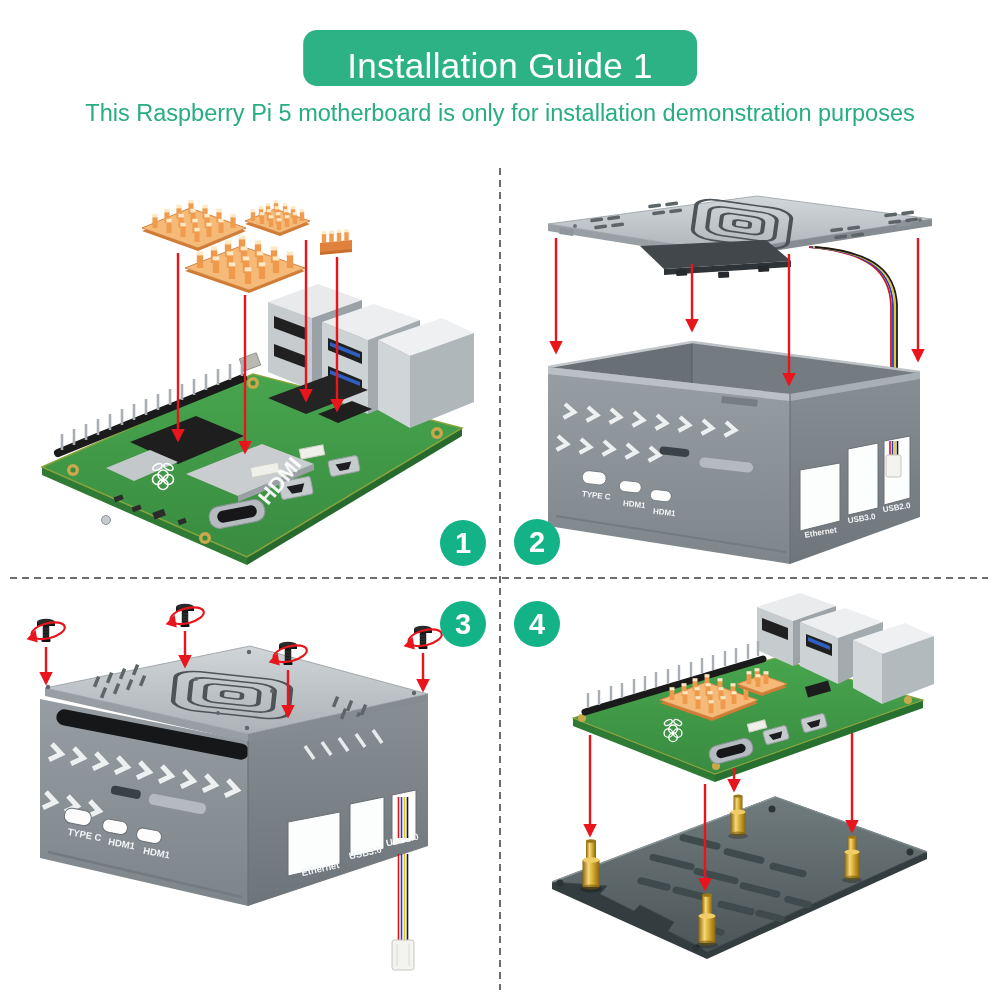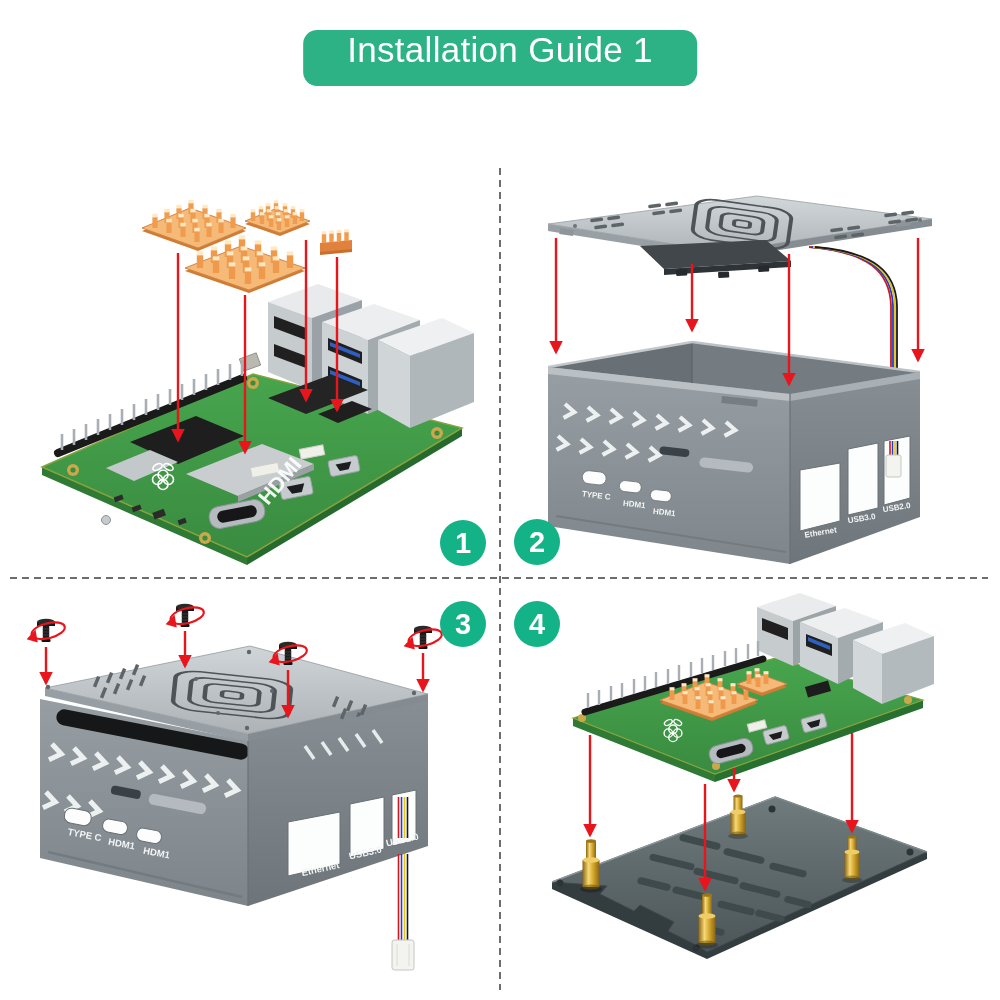--- a/index.html
+++ b/index.html
@@ -1,18 +1,18 @@
 <!DOCTYPE html>
 <html><head>
 <meta charset="utf-8">
 <style>
   html,body{margin:0;padding:0;background:#fff;font-family:"Liberation Sans",sans-serif;}
   .canvas{position:relative;width:1000px;height:1000px;background:#fff;overflow:hidden;}
   .banner{position:absolute;top:30px;left:50%;transform:translateX(-50%);height:56px;
-          background:#2db286;color:#fff;display:flex;align-items:flex-start;justify-content:center;
+          background:#2db286;color:#fff;display:flex;align-items:flex-end;justify-content:center;
           padding:0 44px;border-radius:14px;font-size:35px;letter-spacing:.3px;white-space:nowrap;}
   .subtitle{position:absolute;top:97px;left:0;width:100%;text-align:center;color:#27ad82;
             font-size:23.5px;line-height:32px;}
   .divider-v{position:absolute;left:499px;top:168px;width:2px;height:822px;
              background:repeating-linear-gradient(to bottom,#6d6d6d 0 7px,transparent 7px 12px);}
   .divider-h{position:absolute;left:10px;top:577px;height:2px;width:978px;
              background:repeating-linear-gradient(to right,#6d6d6d 0 7px,transparent 7px 12px);}
   .fig{position:absolute;}
   .badge{position:absolute;width:46px;height:46px;border-radius:50%;background:#14b287;color:#fff;
          display:flex;align-items:center;justify-content:center;font-size:29px;font-weight:bold;}
@@ -20,20 +20,21 @@
 </style>
 </head>
 <body>
 
 <div class="canvas">
 
   <div class="banner">
     <span>Installation Guide 1</span>
   </div>
   <div class="subtitle">
+    <div>This Raspberry Pi 5 motherboard is only for installation demonstration purposes</div>
   </div>
 
   <div class="divider-v"></div>
   <div class="divider-h"></div>
 
   <svg class="fig" style="left:0;top:170px" width="500" height="408" viewBox="0 170 500 408">
     <defs>
       <marker id="q1a" viewBox="0 0 8 8" refX="6.5" refY="4" markerWidth="5.6" markerHeight="5.6" orient="auto">
         <path d="M0 0L8 4L0 8z" fill="#e8151d"></path>
         </marker>

